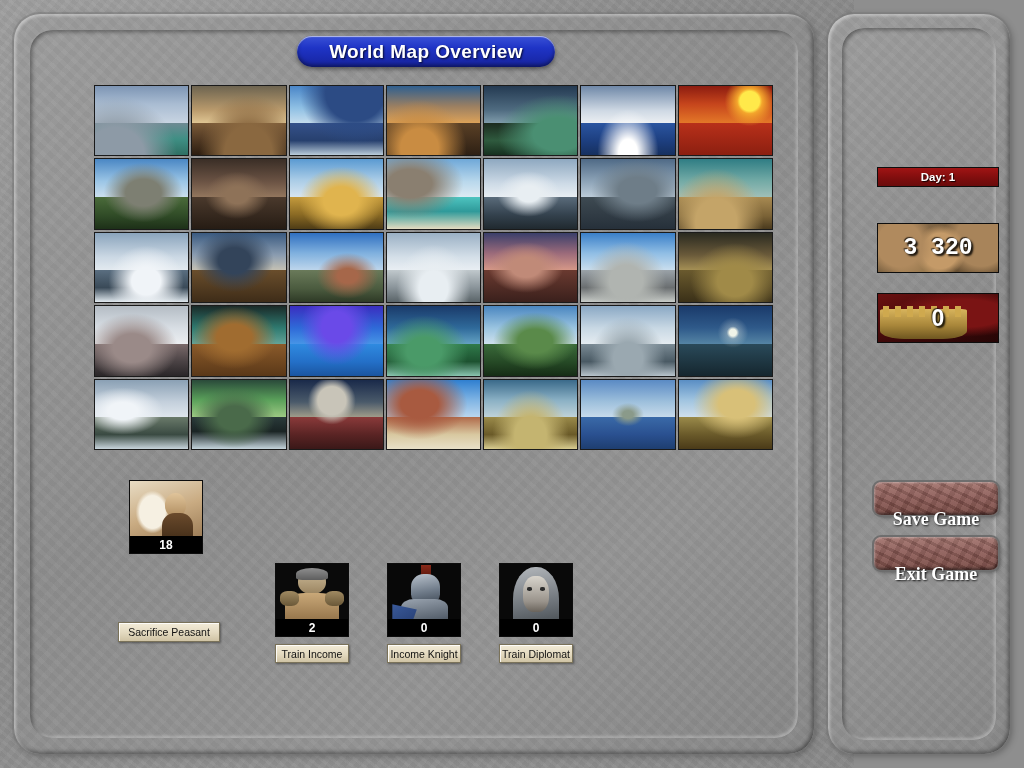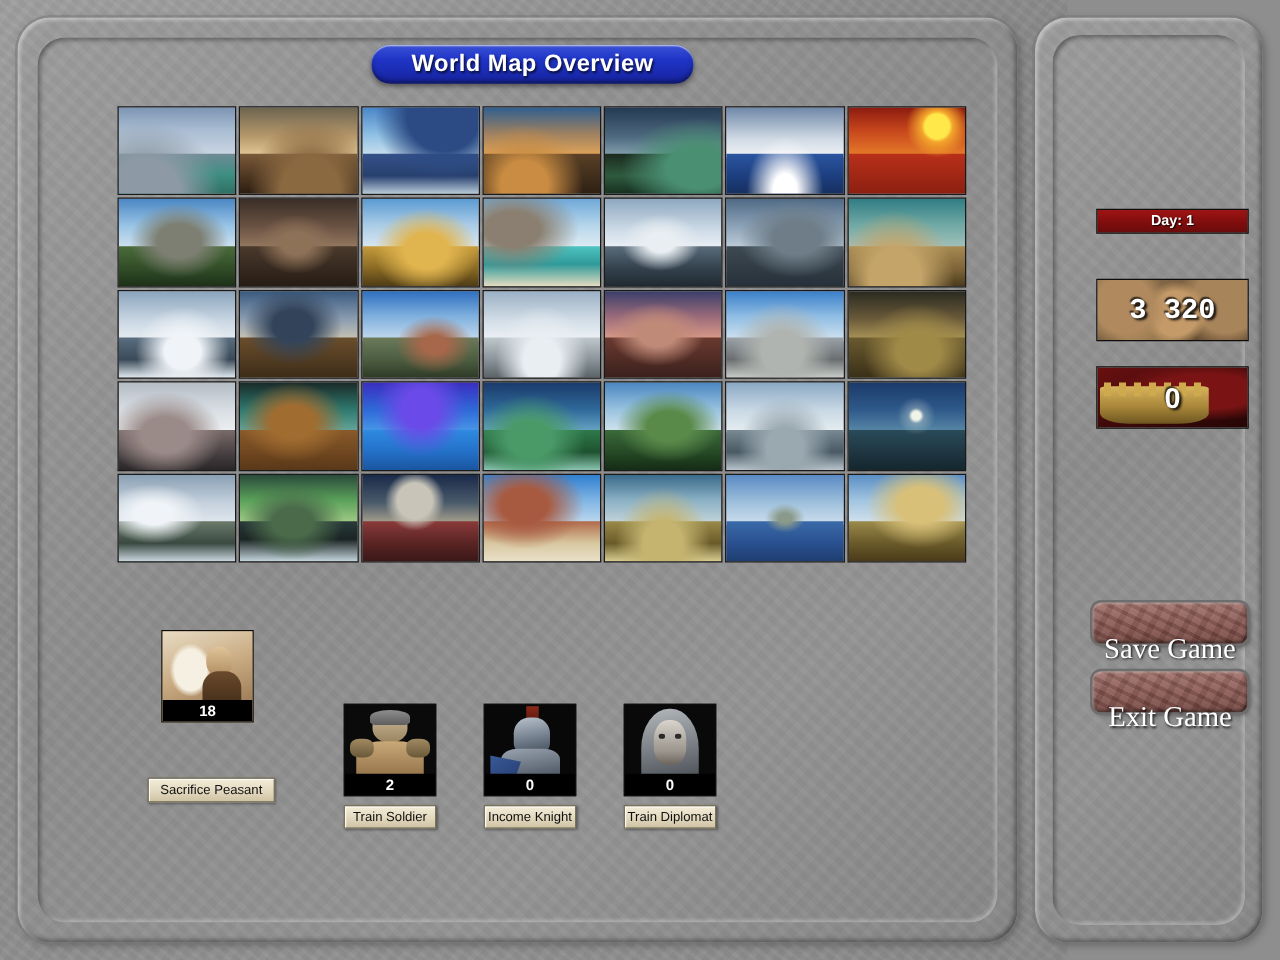--- a/index.html
+++ b/index.html
@@ -147,21 +147,21 @@
     border: 1px solid #7a7259;
     box-shadow: inset 1px 1px 0 rgba(255,255,255,0.85), 1px 1px 2px rgba(0,0,0,0.4);
     color: #111;
     font-size: 10.5px;
     display: flex; align-items: center; justify-content: center;
     white-space: nowrap;
     cursor: pointer;
   }
 
   
-  #peasant-card { position: absolute; left: 129px; top: 480px; margin-top: 24px; }
+  #peasant-card { position: absolute; left: 129px; top: 480px; }
   #peasant-portrait {
     position: relative;
     width: 72px; height: 72px;
     border: 1px solid #0d0d0d;
     overflow: hidden;
     background: #c9ae8a;
   }
   #peasant-btn {
     position: absolute; left: 118px; top: 615px;
     width: 100px; height: 18px;
@@ -213,22 +213,22 @@
     box-shadow:
       inset 1px 1px 2px rgba(255,255,255,0.35),
       inset -1px -2px 3px rgba(0,0,0,0.45),
       0 0 0 2px #6e6e6e,
       2px 2px 4px rgba(0,0,0,0.45);
     display: flex; align-items: center; justify-content: center;
     cursor: pointer;
   }
   .stone-btn .txt {
     color: #ffffff;
-    font-size: 23px;
-    font-weight: normal;
+    font-size: 18px;
+    font-weight: bold;
     font-family: "Liberation Serif", serif;
     text-shadow: 1px 1px 2px rgba(0,0,0,0.85);
     margin-top: 41px;
   }
   #save-game-button { top: 482px; }
   #exit-game-button { top: 537px; }
 
   #end-turn-button {
     position: absolute;
     left: 874px; top: 664px;
@@ -457,21 +457,21 @@
   <div class="unit-card" id="unit-0" style="left:275px;top:563px;">
     <div class="unit-portrait">
       <div style="position:absolute;inset:0;background:#0a0a0a;"></div>
       <div style="position:absolute;left:30%;top:8%;width:40%;height:34%;border-radius:46%;background:linear-gradient(180deg,#cdbb9a 0%,#9a8460 100%);"></div>
       <div style="position:absolute;left:28%;top:6%;width:44%;height:16%;border-radius:50% 50% 20% 20%;background:linear-gradient(180deg,#8e8e8e 0%,#5e5e5e 100%);"></div>
       <div style="position:absolute;left:12%;top:40%;width:76%;height:46%;border-radius:36% 36% 8% 8%;background:linear-gradient(180deg,#c9a878 0%,#8a6a42 100%);"></div>
       <div style="position:absolute;left:6%;top:38%;width:26%;height:20%;border-radius:40%;background:linear-gradient(180deg,#a08a62 0%,#6a5838 100%);"></div>
       <div style="position:absolute;left:68%;top:38%;width:26%;height:20%;border-radius:40%;background:linear-gradient(180deg,#a08a62 0%,#6a5838 100%);"></div>
       <div class="unit-count">2</div>
     </div>
-    <div class="beige-btn">Train Soldier</div>
+    <div class="beige-btn">Train Income</div>
   </div>
 
   <div class="unit-card" id="unit-1" style="left:387px;top:563px;">
     <div class="unit-portrait">
       <div style="position:absolute;inset:0;background:#080808;"></div>
       <div style="position:absolute;left:46%;top:2%;width:14%;height:22%;background:linear-gradient(180deg,#8a2a1a 0%,#4a1208 100%);"></div>
       <div style="position:absolute;left:32%;top:14%;width:40%;height:40%;border-radius:44% 44% 30% 30%;background:linear-gradient(170deg,#b9c2cc 0%,#6e7a88 60%,#424c58 100%);"></div>
       <div style="position:absolute;left:18%;top:48%;width:66%;height:42%;border-radius:28% 28% 6% 6%;background:linear-gradient(170deg,#9aa4b0 0%,#5a6470 65%,#333b46 100%);"></div>
       <div style="position:absolute;left:6%;top:56%;width:34%;height:36%;background:linear-gradient(150deg,#3a5a9a 0%,#22386a 100%);clip-path:polygon(0 0,100% 20%,70% 100%,0 80%);"></div>
       <div class="unit-count">0</div>

